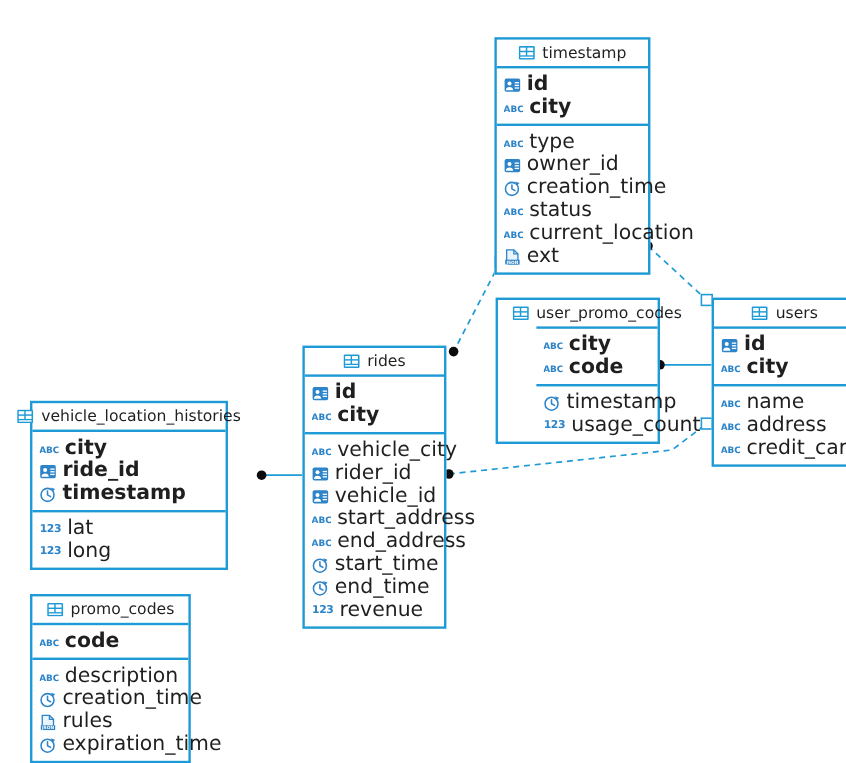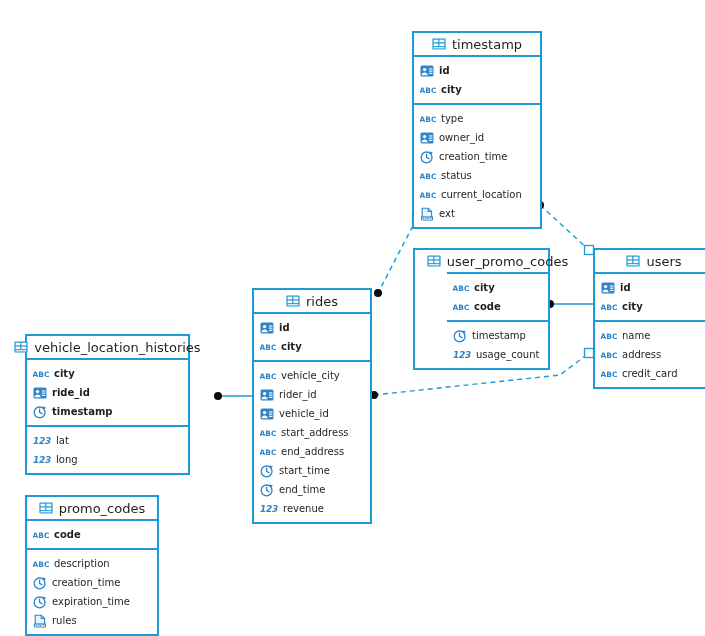--- a/index.html
+++ b/index.html
@@ -61,21 +61,21 @@
   .col-row {
     display: flex;
     align-items: center;
     gap: 5px;
     height: 19px;
     padding: 0 6px;
     box-sizing: border-box;
     white-space: nowrap;
   }
   .col-name {
-    font-size: 10px;
+    font-size: 17px;
     color: #1f1f1f;
     line-height: 1;
   }
   .col-row.pk .col-name {
     font-weight: bold;
   }
   .ico {
     width: 14px;
     height: 14px;
     flex: 0 0 14px;
@@ -84,21 +84,20 @@
   }
   .ico svg { display: block; }
   .ico-num {
     font-size: 9px;
     font-weight: bold;
     color: #2d84c8;
     line-height: 14px;
     text-align: center;
     font-family: "DejaVu Sans", "Liberation Sans", sans-serif;
     letter-spacing: -0.3px;
-    font-style: italic;
   }
 </style>
 </head>
 <body>
 
 <div id="canvas">
   <svg id="edges" viewBox="0 0 705 636" xmlns="http://www.w3.org/2000/svg">
       <g>
         <polyline points="417,218 378,293" fill="none" stroke="#1E9AD6" stroke-width="1.4" stroke-dasharray="5,4"></polyline>
         <rect x="412.5" y="213.5" width="9" height="9" fill="#ffffff" stroke="#1E9AD6" stroke-width="1.3"></rect>
@@ -545,33 +544,33 @@
               <circle cx="6.6" cy="7.4" r="5.4" fill="none" stroke="#2d84c8" stroke-width="1.3"></circle>
               <path d="M6.6 4.2V7.4L9.1 8.8" fill="none" stroke="#2d84c8" stroke-width="1.3" stroke-linecap="round"></path>
               <path d="M9.3 1.2 12.9 2.4 11.1 4.6z" fill="#2d84c8"></path>
             </svg>
           </span>
           <span class="col-name">creation_time</span>
         </div>
         <div class="col-row">
           <span class="ico">
             <svg width="14" height="14" viewBox="0 0 14 14">
-              <circle cx="6.6" cy="7.4" r="5.4" fill="none" stroke="#2d84c8" stroke-width="1.3"></circle>
-              <path d="M6.6 4.2V7.4L9.1 8.8" fill="none" stroke="#2d84c8" stroke-width="1.3" stroke-linecap="round"></path>
-              <path d="M9.3 1.2 12.9 2.4 11.1 4.6z" fill="#2d84c8"></path>
-            </svg>
-          </span>
-          <span class="col-name">expiration_time</span>
-        </div>
-        <div class="col-row">
-          <span class="ico">
-            <svg width="14" height="14" viewBox="0 0 14 14">
               <path d="M2.2 1.2h6.0l3.4 3.3v8.3H2.2z" fill="#eaf4fb" stroke="#2d84c8" stroke-width="1.1"></path>
               <path d="M8.2 1.2v3.3h3.4" fill="none" stroke="#2d84c8" stroke-width="1.1"></path>
               <rect x="1.0" y="9.4" width="12" height="4.0" fill="#2d84c8"></rect>
               <text x="7" y="12.8" text-anchor="middle" font-family="DejaVu Sans, sans-serif" font-size="3.6" font-weight="bold" fill="#ffffff">JSON</text>
             </svg>
           </span>
           <span class="col-name">rules</span>
         </div>
+        <div class="col-row">
+          <span class="ico">
+            <svg width="14" height="14" viewBox="0 0 14 14">
+              <circle cx="6.6" cy="7.4" r="5.4" fill="none" stroke="#2d84c8" stroke-width="1.3"></circle>
+              <path d="M6.6 4.2V7.4L9.1 8.8" fill="none" stroke="#2d84c8" stroke-width="1.3" stroke-linecap="round"></path>
+              <path d="M9.3 1.2 12.9 2.4 11.1 4.6z" fill="#2d84c8"></path>
+            </svg>
+          </span>
+          <span class="col-name">expiration_time</span>
+        </div>
       </div>
     </div>
   </div>
 
 </body></html>

